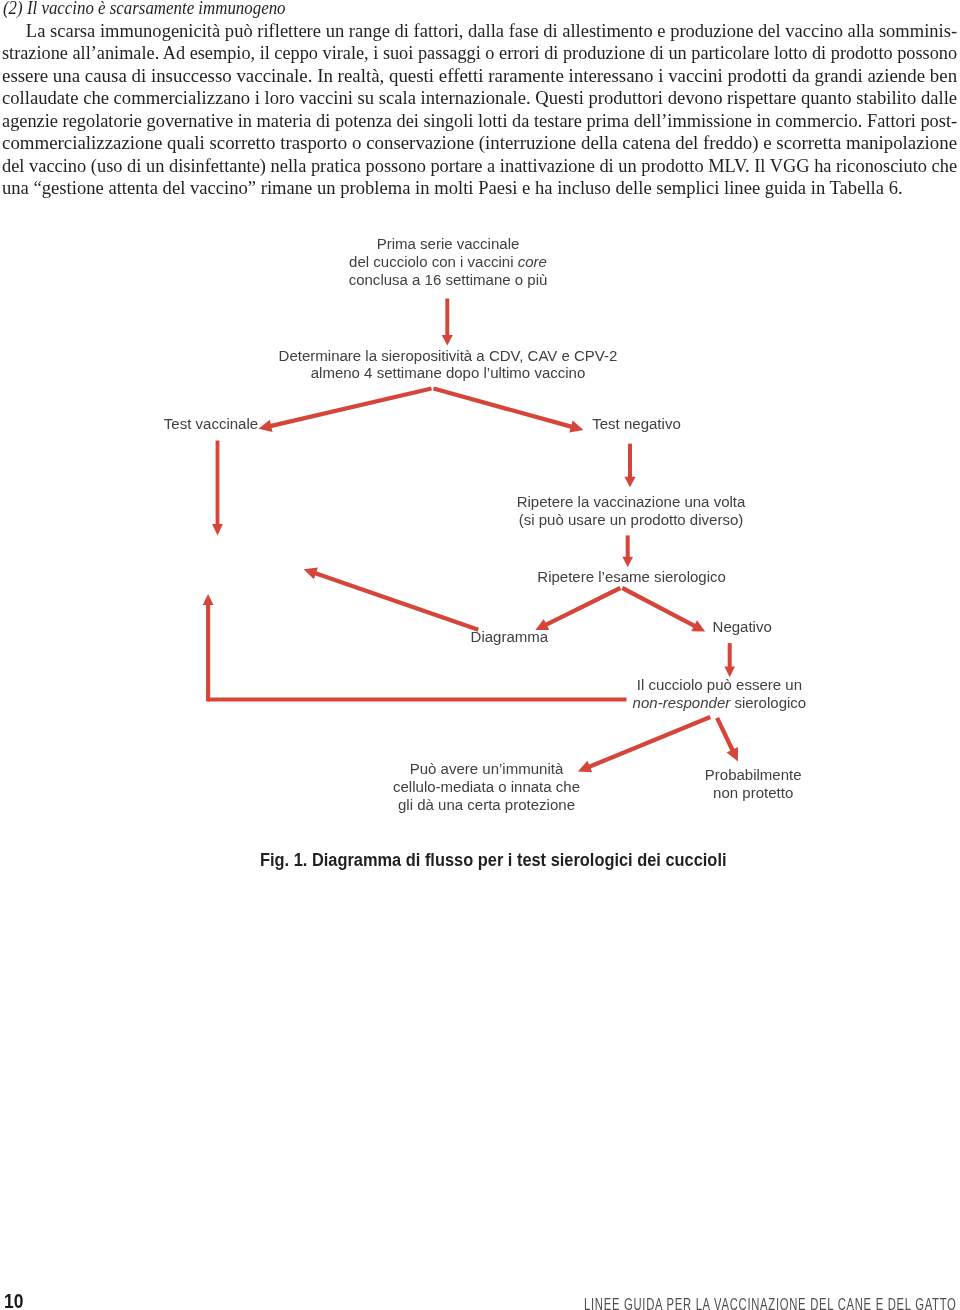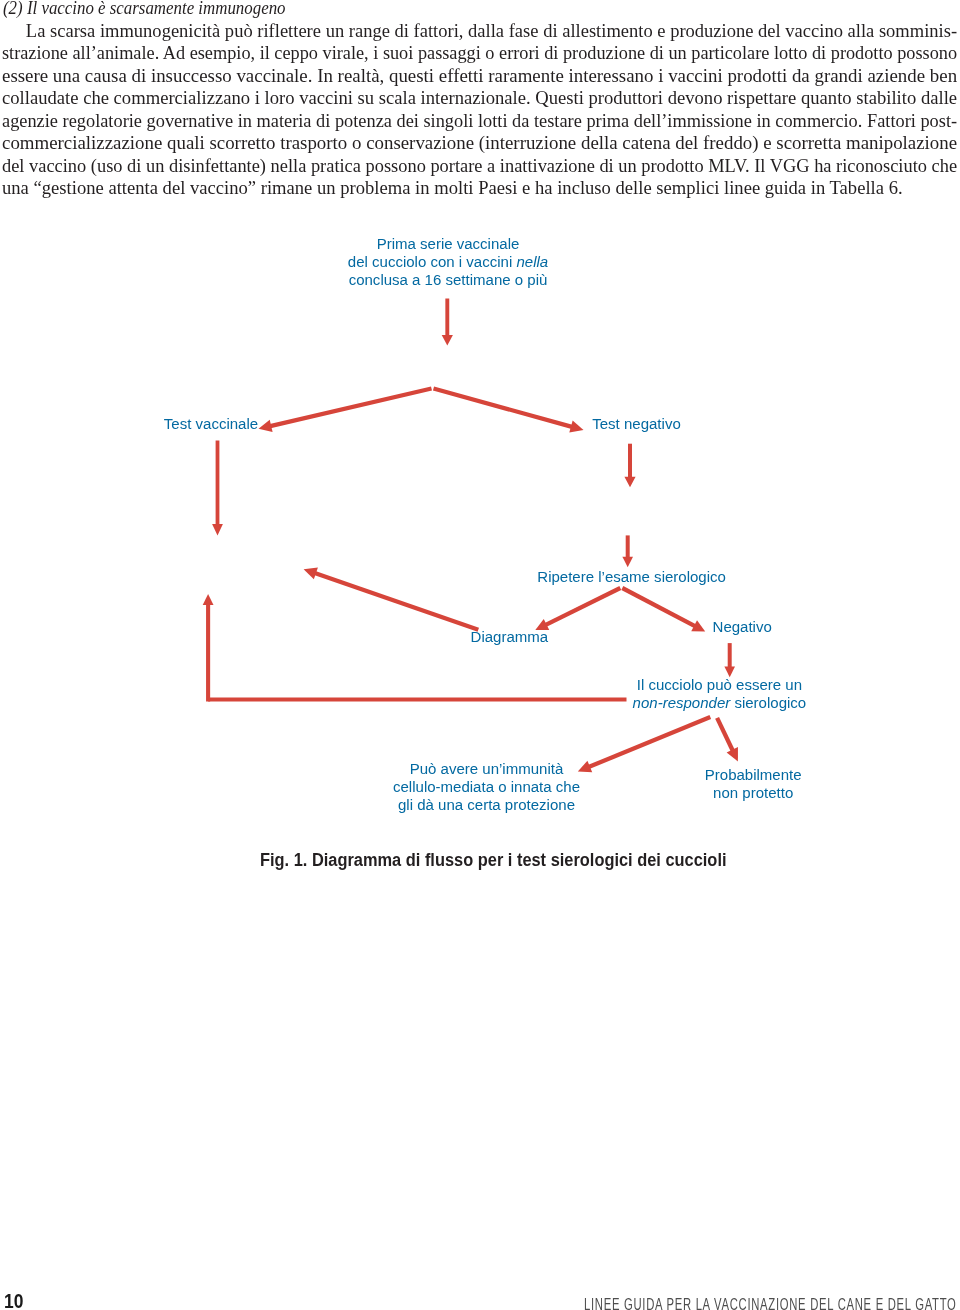--- a/index.html
+++ b/index.html
@@ -15,21 +15,21 @@
   #article-heading{font-style:italic;font-size:19.4px;height:22.8px;line-height:21px;
                    white-space:nowrap;transform-origin:0 0;position:relative;left:0.2px;}
   .tline{font-size:19.4px;height:22.5px;line-height:21.2px;white-space:nowrap;
          transform-origin:0 0;}
   .tline.indent{text-indent:25px;}
 
   
   #chart{position:absolute;left:0;top:0;width:960px;height:1310px;}
   #chart svg{position:absolute;left:0;top:0;width:960px;height:1310px;overflow:visible;}
   .node{position:absolute;font-family:"Liberation Sans",sans-serif;font-size:15.02px;
-        line-height:17.7px;color:#0369a1;white-space:nowrap;text-align:center;
+        line-height:17.7px;color:#404040;white-space:nowrap;text-align:center;
         transform:translateX(-50%);}
   .node i{font-style:italic;}
 
   
   #fig-caption{position:absolute;left:259.6px;top:851px;
                font-family:"Liberation Sans",sans-serif;font-weight:bold;font-size:18.3px;
                line-height:18px;white-space:nowrap;color:#231f20;
                transform-origin:0 0;}
   #page-number{position:absolute;left:4px;top:1290.6px;font-family:"Liberation Sans",sans-serif;
                font-weight:bold;font-size:20.6px;line-height:20px;color:#1a1a1a;
@@ -81,23 +81,25 @@
         <polygon points="729.7,677.2 724.4000000000001,666.5 735,666.5" fill="#d6453a"></polygon>
         <line x1="710.3" y1="716.9" x2="587.9703459700636" y2="767.309049887053" stroke="#d6453a" stroke-width="4.3"></line>
         <polygon points="577.8,771.5 587.4192283544782,760.7222244472989 592.2197712111266,772.3718934675537" fill="#d6453a"></polygon>
         <line x1="717.1" y1="717.9" x2="733.154796791467" y2="751.4761375206159" stroke="#d6453a" stroke-width="4.3"></line>
         <polygon points="737.9,761.4 726.6083658789955,752.3895061801604 737.9756992644718,746.9540915958407" fill="#d6453a"></polygon>
         <line x1="626.5" y1="699.5" x2="208.1" y2="699.5" stroke="#d6453a" stroke-width="4.1" stroke-linecap="butt"></line>
         <line x1="208.1" y1="701.5" x2="208.1" y2="603" stroke="#d6453a" stroke-width="4.1"></line>
         <polygon points="208.1,594 213.5,605 202.7,605" fill="#d6453a"></polygon>
       </svg>
 
-    <div class="node" style="left:448px;top:235.4px">Prima serie vaccinale<br>del cucciolo con i vaccini <i>nella</i><br>conclusa a 16 settimane o più</div>
+    <div class="node" style="left:448px;top:235.4px">Prima serie vaccinale<br>del cucciolo con i vaccini <i>core</i><br>conclusa a 16 settimane o più</div>
+    <div class="node" style="left:448px;top:346.7px">Determinare la sieropositività a CDV, CAV e CPV-2<br>almeno 4 settimane dopo l’ultimo vaccino</div>
     <div class="node" style="left:211px;top:414.9px">Test vaccinale</div>
     <div class="node" style="left:636.5px;top:415.1px">Test negativo</div>
+    <div class="node" style="left:631px;top:492.9px">Ripetere la vaccinazione una volta<br>(si può usare un prodotto diverso)</div>
     <div class="node" style="left:631.6px;top:567.6px">Ripetere l’esame sierologico</div>
     <div class="node" style="left:509.4px;top:627.8px">Diagramma</div>
     <div class="node" style="left:742.2px;top:618.0px">Negativo</div>
     <div class="node" style="left:486.5px;top:760.2px">Può avere un’immunità<br>cellulo-mediata o innata che<br>gli dà una certa protezione</div>
     <div class="node" style="left:719.4px;top:676.4px">Il cucciolo può essere un<br><i>non-responder</i> sierologico</div>
     <div class="node" style="left:753.2px;top:766.0px">Probabilmente<br>non protetto</div>
   </div>
 
   <div id="fig-caption" style="transform: scaleX(0.896846);">Fig. 1. Diagramma di flusso per i test sierologici dei cuccioli</div>
   <div id="page-number" style="transform: scaleX(0.846353);">10</div>

